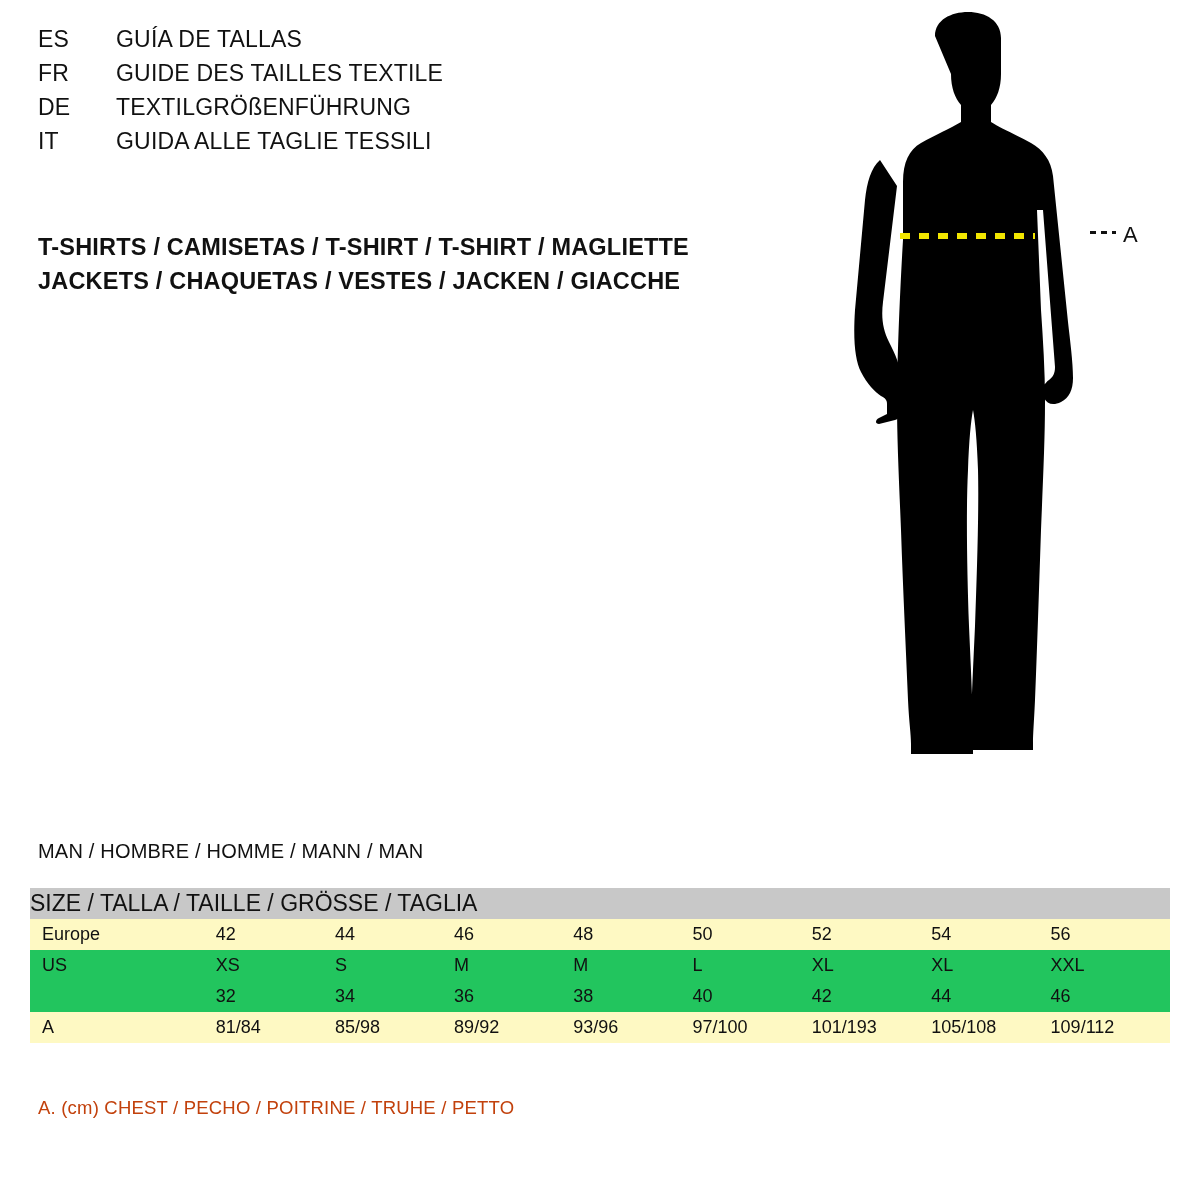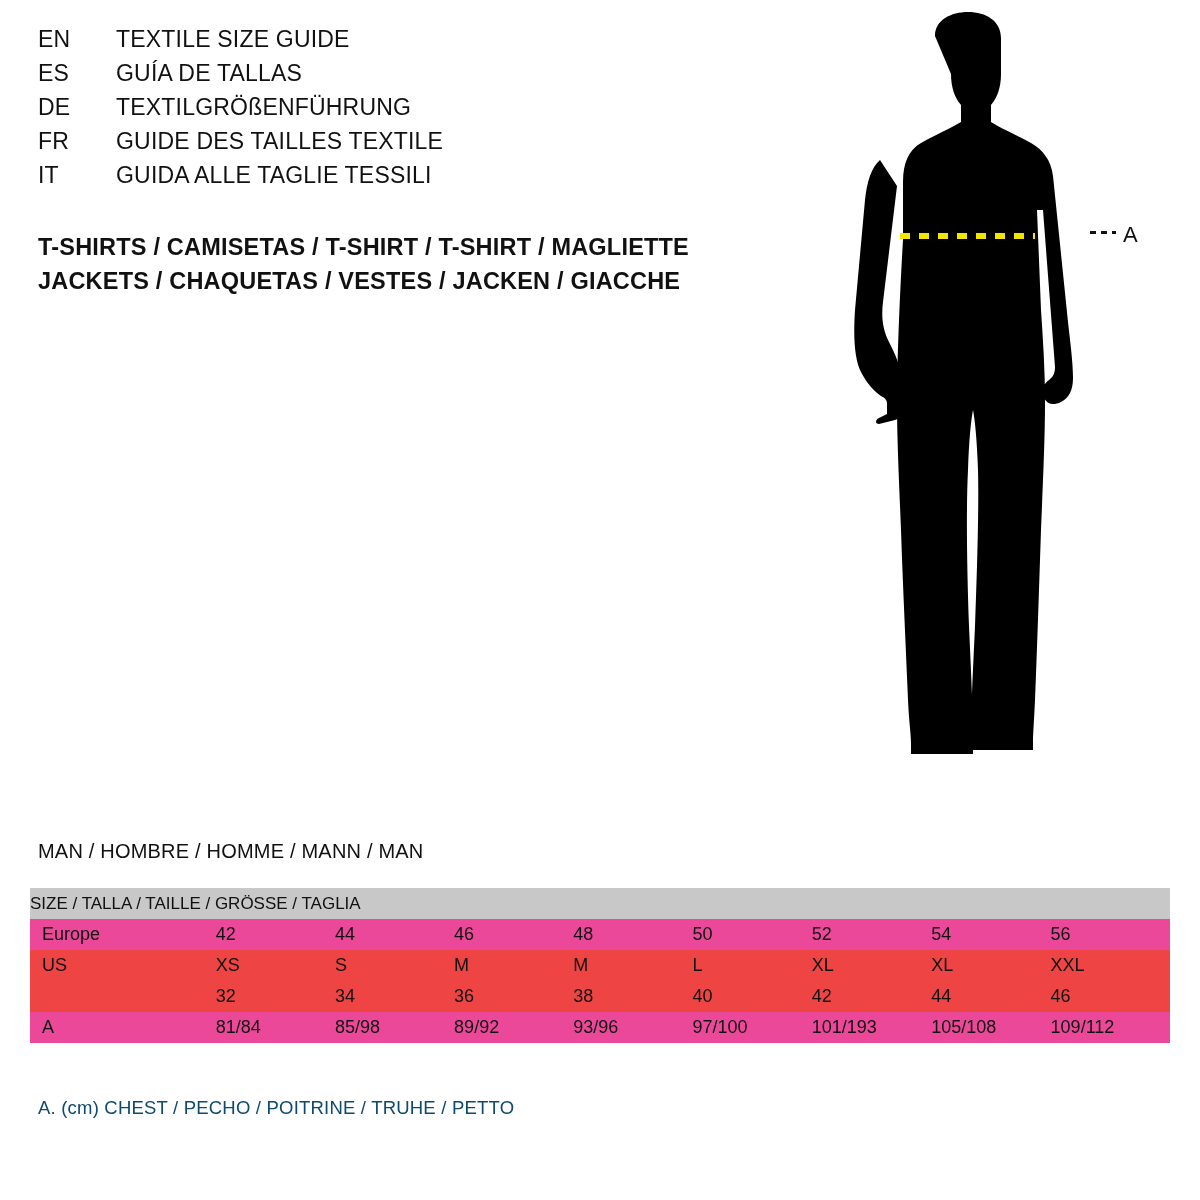--- a/index.html
+++ b/index.html
@@ -114,72 +114,68 @@
   }
   table.size-table td {
     padding: 0;
     height: 31px;
     vertical-align: middle;
   }
   .row-head {
     background: #c8c8c8;
   }
   .row-head td {
-    font-size: 17px;
+    font-size: 23px;
     padding-left: 12px;
     height: 30px;
   }
   .row-shade {
-    background: #ef4444;
+    background: #22c55e;
     margin-left: 39px;
   }
   .row-plain {
-    background: #ec4899;
+    background: #fef9c3;
   }
   .cell-label {
     width: 175px;
     padding-left: 12px !important;
     text-align: left;
   }
   .cell-val {
     text-align: left;
     width: 120px;
   }
 
   .footnote {
     position: absolute;
     left: 38px;
     top: 1097px;
     font-size: 18.5px;
-    color: #0c4a6e;
+    color: #c2410c;
     letter-spacing: 0.2px;
     text-align: right;
   }
 </style>
 </head>
 <body>
 
 <div class="page">
 
   <div class="lang-block">
-    <div class="lang-row">
-      <span class="lang-code">EN</span>
-      <span class="lang-text">TEXTILE SIZE GUIDE</span>
-    </div>
     <div class="lang-row">
       <span class="lang-code">ES</span>
       <span class="lang-text">GUÍA DE TALLAS</span>
     </div>
     <div class="lang-row">
+      <span class="lang-code">FR</span>
+      <span class="lang-text">GUIDE DES TAILLES TEXTILE</span>
+    </div>
+    <div class="lang-row">
       <span class="lang-code">DE</span>
       <span class="lang-text">TEXTILGRÖßENFÜHRUNG</span>
-    </div>
-    <div class="lang-row">
-      <span class="lang-code">FR</span>
-      <span class="lang-text">GUIDE DES TAILLES TEXTILE</span>
     </div>
     <div class="lang-row">
       <span class="lang-code">IT</span>
       <span class="lang-text">GUIDA ALLE TAGLIE TESSILI</span>
     </div>
   </div>
 
   <div class="category-block">
     <div class="category-line">T-SHIRTS / CAMISETAS / T-SHIRT / T-SHIRT / MAGLIETTE</div>
     <div class="category-line">JACKETS / CHAQUETAS / VESTES / JACKEN / GIACCHE</div>

